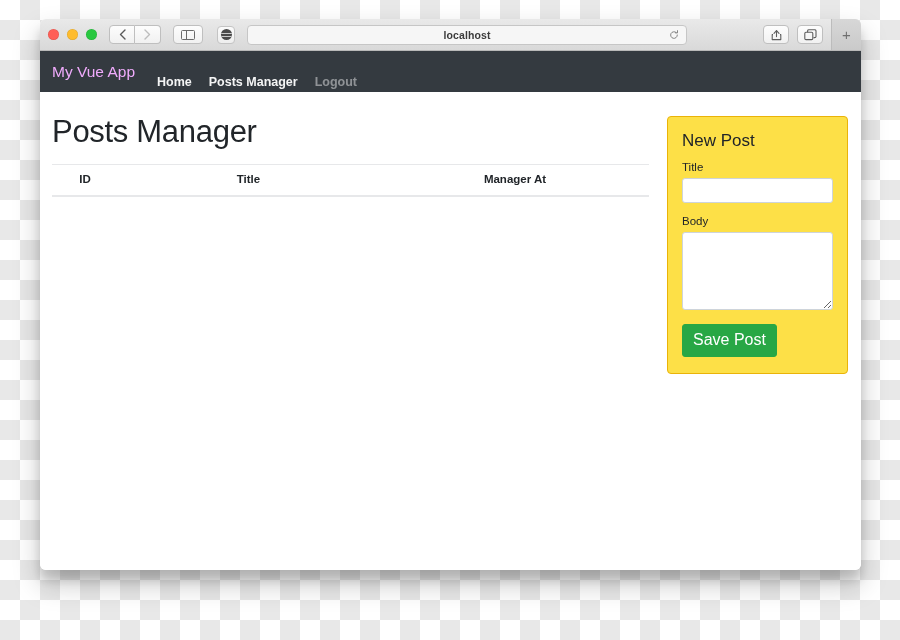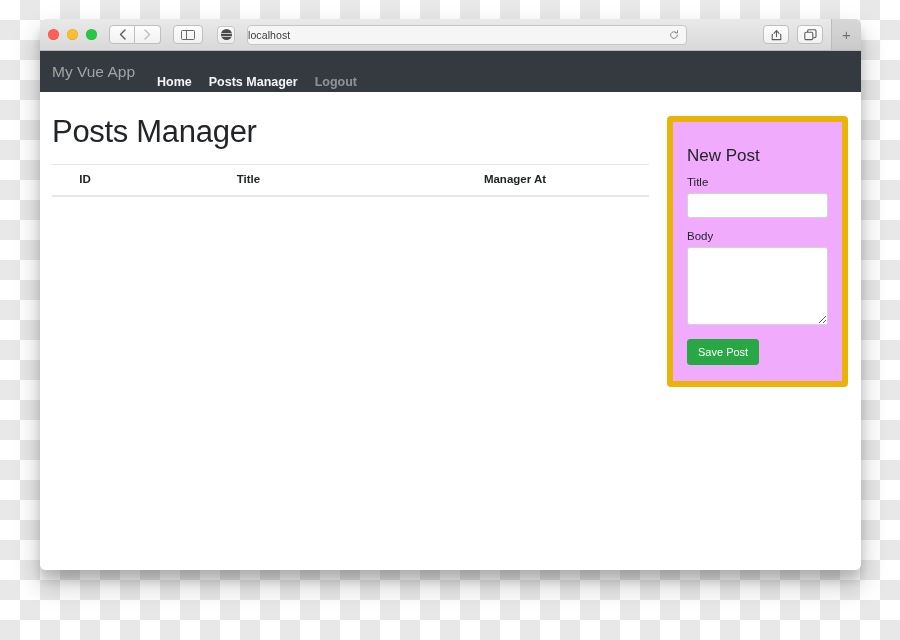--- a/index.html
+++ b/index.html
@@ -131,24 +131,25 @@
 
   #address-bar {
     flex: 1 1 auto;
     height: 20px;
     margin: 0 4px 0 12px;
     background: #f6f6f6;
     border: 1px solid #c6c6c6;
     border-radius: 4px;
     display: flex;
     align-items: center;
-    justify-content: flex-start;
+    justify-content: center;
     position: relative;
     box-sizing: border-box;
     max-width: 440px;
+    font-weight: bold;
   }
   #address-url {
     font-size: 10.5px;
     color: #3b3b3b;
     letter-spacing: 0.1px;
   }
   #reload-icon {
     position: absolute;
     right: 7px;
     top: 50%;
@@ -202,21 +203,21 @@
   #navbar {
     background: #343a40;
     height: 41px;
     flex: 0 0 41px;
     display: flex;
     align-items: center;
     padding-left: 12px;
     box-sizing: border-box;
   }
   #navbar-brand {
-    color: #a3a3a3;
+    color: #f0abfc;
     font-size: 15.5px;
     margin-right: 22px;
     white-space: nowrap;
   }
   .nav-link {
     color: rgba(255,255,255,0.95);
     font-size: 12.5px;
     font-weight: bold;
     margin-right: 17px;
     white-space: nowrap;
@@ -266,24 +267,24 @@
   #posts-table th.col-title   { width: 265px; }
   #posts-table th.col-updated { }
 
   #side-col {
     flex: 1 1 auto;
     padding-left: 18px;
     padding-top: 2px;
   }
 
   #new-post-card {
-    border: 6px solid #eab308;
+    border: 1px solid #eab308;
     border-radius: 4px;
-    background: #f0abfc;
-    padding: 24px 14px 16px 14px;
+    background: #fde047;
+    padding: 14px 14px 16px 14px;
     box-sizing: border-box;
     width: 181px;
   }
   #new-post-title {
     font-size: 17px;
     color: #212529;
     margin: 0 0 10px 0;
     font-weight: normal;
   }
   .field-label {
@@ -305,21 +306,21 @@
     outline: none;
   }
   #title-input { height: 25px; margin-bottom: 12px; }
   #body-input  { height: 78px; resize: vertical; display: block; margin-bottom: 14px; }
 
   #save-post-button {
     background: #28a745;
     border: 1px solid #28a745;
     color: #ffffff;
     font-family: "Liberation Sans", sans-serif;
-    font-size: 11px;
+    font-size: 16px;
     padding: 5px 10px;
     border-radius: 3px;
     cursor: pointer;
     line-height: 1.3;
   }
 </style>
 </head>
 <body>
 
 <div id="browser-window">

